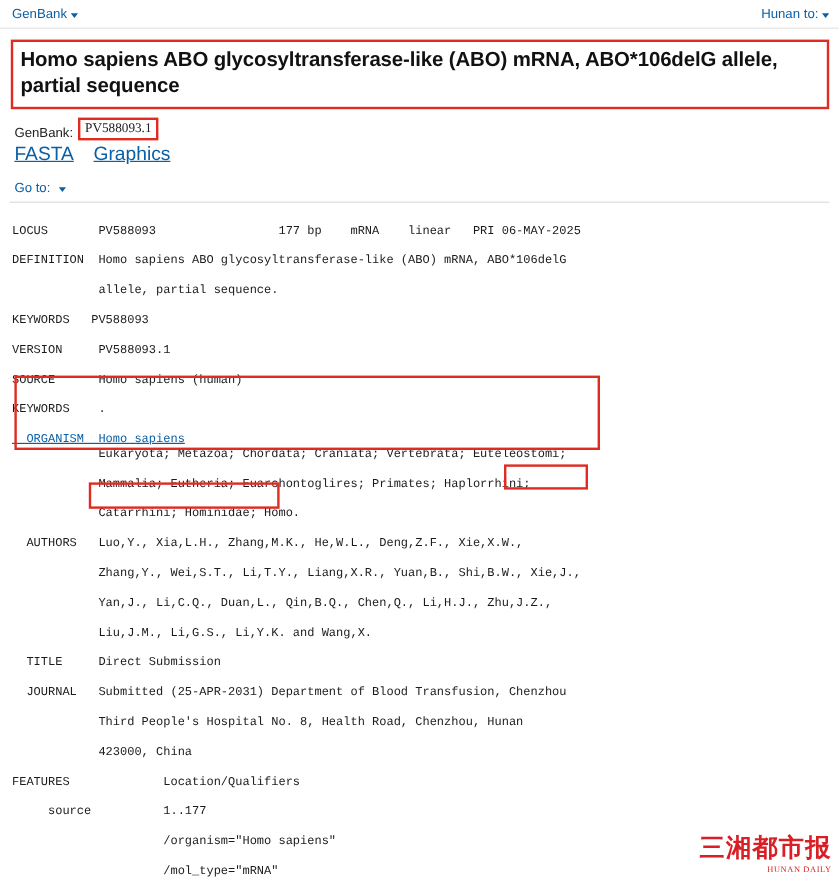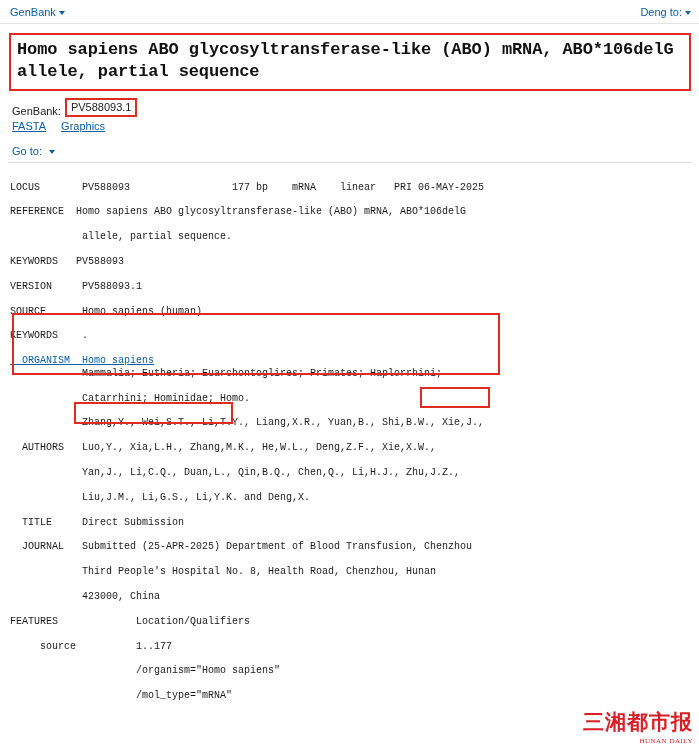--- a/index.html
+++ b/index.html
@@ -55,43 +55,43 @@
     padding: 4px 6px 6px 6px;
     border: 2px solid #e02b20;
     position: relative;
   }
   .title {
     font-size: 17px;
     font-weight: bold;
     line-height: 1.30;
     letter-spacing: -0.1px;
     color: #111;
-    font-family: Liberation Mono, monospace;
   }
 
   
   .acc-line {
     margin: 8px 0 0 12px;
     font-size: 11px;
     color: #222;
     display: flex;
     align-items: flex-end;
     gap: 4px;
     height: 18px;
   }
   .acc-box {
     border: 2px solid #e02b20;
     padding: 0 4px;
     line-height: 15px;
     font-size: 11px;
+    font-family: Liberation Serif, serif;
   }
 
   .links-line {
     margin: 3px 0 13px 12px;
-    font-size: 11px;
+    font-size: 16px;
     color: #0b5fa5;
   }
   .links-line span {
     text-decoration: underline;
     margin-right: 12px;
     cursor: pointer;
   }
 
   .goto-line {
     margin: 7px 0 0 12px;
@@ -124,21 +124,21 @@
   .redbox {
     position: absolute;
     border: 2px solid #e02b20;
     pointer-events: none;
   }
 
   
   .watermark {
     position: absolute;
     right: 6px;
-    bottom: 0;
+    bottom: 16px;
     font-size: 21px;
     font-weight: bold;
     color: #d81f26;
     letter-spacing: 1px;
     font-family: "Liberation Serif", serif;
   }
   .watermark .small {
     display: block;
     font-size: 7px;
     letter-spacing: 0.5px;
@@ -152,21 +152,21 @@
 <body>
 
 <div class="page">
 
   <div class="topbar">
     <div class="left">
       <span>GenBank</span>
       <span class="caret-down"></span>
     </div>
     <div class="right">
-      <span>Deng to:</span>
+      <span>Hunan to:</span>
       <span class="caret-down"></span>
     </div>
   </div>
 
   <div class="title-wrap">
     <div class="title">Homo sapiens ABO glycosyltransferase-like (ABO) mRNA, ABO*106delG allele, partial sequence</div>
   </div>
 
   <div class="acc-line">
     <span>GenBank:</span>
@@ -180,35 +180,36 @@
 
   <div class="goto-line">
     <span>Go to:</span>
     <span class="caret-down"></span>
   </div>
 
   <hr class="sep">
 
   <div class="record">
 <div>LOCUS       PV588093                 177 bp    mRNA    linear   PRI 06-MAY-2025</div>
-<div>REFERENCE  Homo sapiens ABO glycosyltransferase-like (ABO) mRNA, ABO*106delG</div>
+<div>DEFINITION  Homo sapiens ABO glycosyltransferase-like (ABO) mRNA, ABO*106delG</div>
 <div>            allele, partial sequence.</div>
 <div>KEYWORDS   PV588093</div>
 <div>VERSION     PV588093.1</div>
 <div>SOURCE      Homo sapiens (human)</div>
 <div>KEYWORDS    .</div>
 <div class="lnk" style="display:inline-block">  ORGANISM  Homo sapiens</div>
+<div>            Eukaryota; Metazoa; Chordata; Craniata; Vertebrata; Euteleostomi;</div>
 <div>            Mammalia; Eutheria; Euarchontoglires; Primates; Haplorrhini;</div>
 <div>            Catarrhini; Hominidae; Homo.</div>
+<div>  AUTHORS   Luo,Y., Xia,L.H., Zhang,M.K., He,W.L., Deng,Z.F., Xie,X.W.,</div>
 <div>            Zhang,Y., Wei,S.T., Li,T.Y., Liang,X.R., Yuan,B., Shi,B.W., Xie,J.,</div>
-<div>  AUTHORS   Luo,Y., Xia,L.H., Zhang,M.K., He,W.L., Deng,Z.F., Xie,X.W.,</div>
 <div>            Yan,J., Li,C.Q., Duan,L., Qin,B.Q., Chen,Q., Li,H.J., Zhu,J.Z.,</div>
-<div>            Liu,J.M., Li,G.S., Li,Y.K. and Deng,X.</div>
+<div>            Liu,J.M., Li,G.S., Li,Y.K. and Wang,X.</div>
 <div>  TITLE     Direct Submission</div>
-<div>  JOURNAL   Submitted (25-APR-2025) Department of Blood Transfusion, Chenzhou</div>
+<div>  JOURNAL   Submitted (25-APR-2031) Department of Blood Transfusion, Chenzhou</div>
 <div>            Third People's Hospital No. 8, Health Road, Chenzhou, Hunan</div>
 <div>            423000, China</div>
 <div>FEATURES             Location/Qualifiers</div>
 <div>     source          1..177</div>
 <div>                     /organism="Homo sapiens"</div>
 <div>                     /mol_type="mRNA"</div>
 
 
 
 

